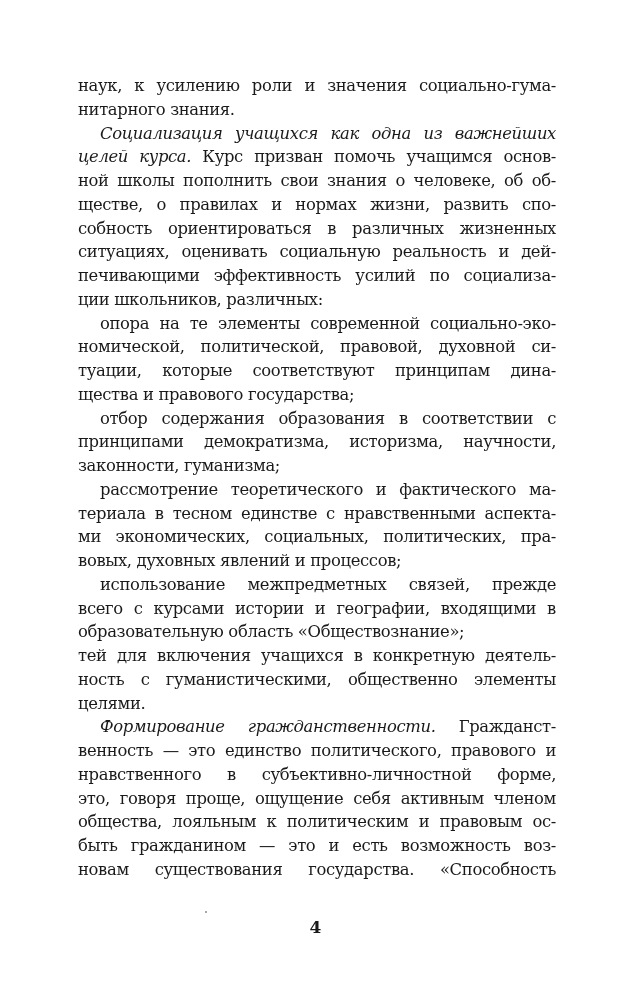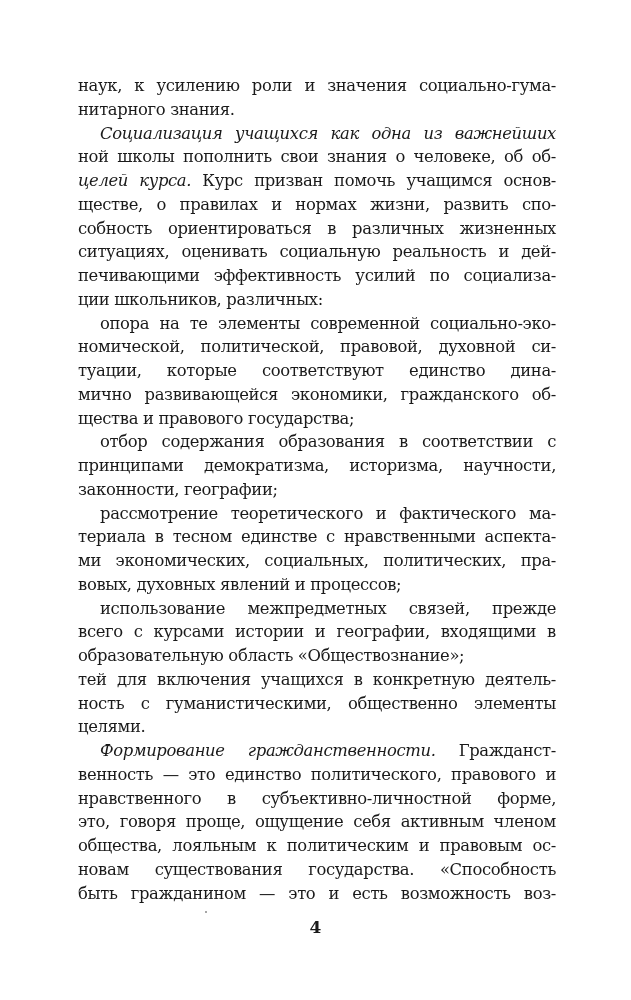--- a/index.html
+++ b/index.html
@@ -22,47 +22,46 @@
   }
   .speck { position: absolute; left: 205px; top: 911px; width: 2px; height: 2px; background: #888; border-radius: 1px; }
 </style>
 </head>
 <body>
 
 <div class="page" id="page-body">
     <div class="line"><span>наук, к усилению роли и значения социально-гума-</span></div>
     <div class="line last"><span>нитарного знания.</span></div>
     <div class="line indent"><span class="it">Социализация учащихся как одна из важнейших</span></div>
+    <div class="line"><span class="it">целей курса.</span><span> Курс призван помочь учащимся основ-</span></div>
     <div class="line"><span>ной школы пополнить свои знания о человеке, об об-</span></div>
-    <div class="line"><span class="it">целей курса.</span><span> Курс призван помочь учащимся основ-</span></div>
     <div class="line"><span>ществе, о правилах и нормах жизни, развить спо-</span></div>
     <div class="line"><span>собность ориентироваться в различных жизненных</span></div>
     <div class="line"><span>ситуациях, оценивать социальную реальность и дей-</span></div>
     <div class="line"><span>печивающими эффективность усилий по социализа-</span></div>
     <div class="line last"><span>ции школьников, различных:</span></div>
     <div class="line indent"><span>опора на те элементы современной социально-эко-</span></div>
     <div class="line"><span>номической, политической, правовой, духовной си-</span></div>
-    <div class="line"><span>туации, которые соответствуют единство дина-</span></div>
-    <div class="line"><span>мично развивающейся экономики, гражданского об-</span></div>
+    <div class="line"><span>туации, которые соответствуют принципам дина-</span></div>
     <div class="line last"><span>щества и правового государства;</span></div>
     <div class="line indent"><span>отбор содержания образования в соответствии с</span></div>
     <div class="line"><span>принципами демократизма, историзма, научности,</span></div>
-    <div class="line last"><span>законности, географии;</span></div>
+    <div class="line last"><span>законности, гуманизма;</span></div>
     <div class="line indent"><span>рассмотрение теоретического и фактического ма-</span></div>
     <div class="line"><span>териала в тесном единстве с нравственными аспекта-</span></div>
     <div class="line"><span>ми экономических, социальных, политических, пра-</span></div>
     <div class="line last"><span>вовых, духовных явлений и процессов;</span></div>
     <div class="line indent"><span>использование межпредметных связей, прежде</span></div>
     <div class="line"><span>всего с курсами истории и географии, входящими в</span></div>
     <div class="line last"><span>образовательную область «Обществознание»;</span></div>
     <div class="line"><span>тей для включения учащихся в конкретную деятель-</span></div>
     <div class="line"><span>ность с гуманистическими, общественно элементы</span></div>
     <div class="line last"><span>целями.</span></div>
     <div class="line indent"><span class="it">Формирование гражданственности.</span><span> Гражданст-</span></div>
     <div class="line"><span>венность — это единство политического, правового и</span></div>
     <div class="line"><span>нравственного в субъективно-личностной форме,</span></div>
     <div class="line"><span>это, говоря проще, ощущение себя активным членом</span></div>
     <div class="line"><span>общества, лояльным к политическим и правовым ос-</span></div>
+    <div class="line"><span>быть гражданином — это и есть возможность воз-</span></div>
     <div class="line"><span>новам существования государства. «Способность</span></div>
-    <div class="line"><span>быть гражданином — это и есть возможность воз-</span></div>
   </div>
 <div class="speck"></div>
 <div class="page-number">4</div>
 
 </body></html>

